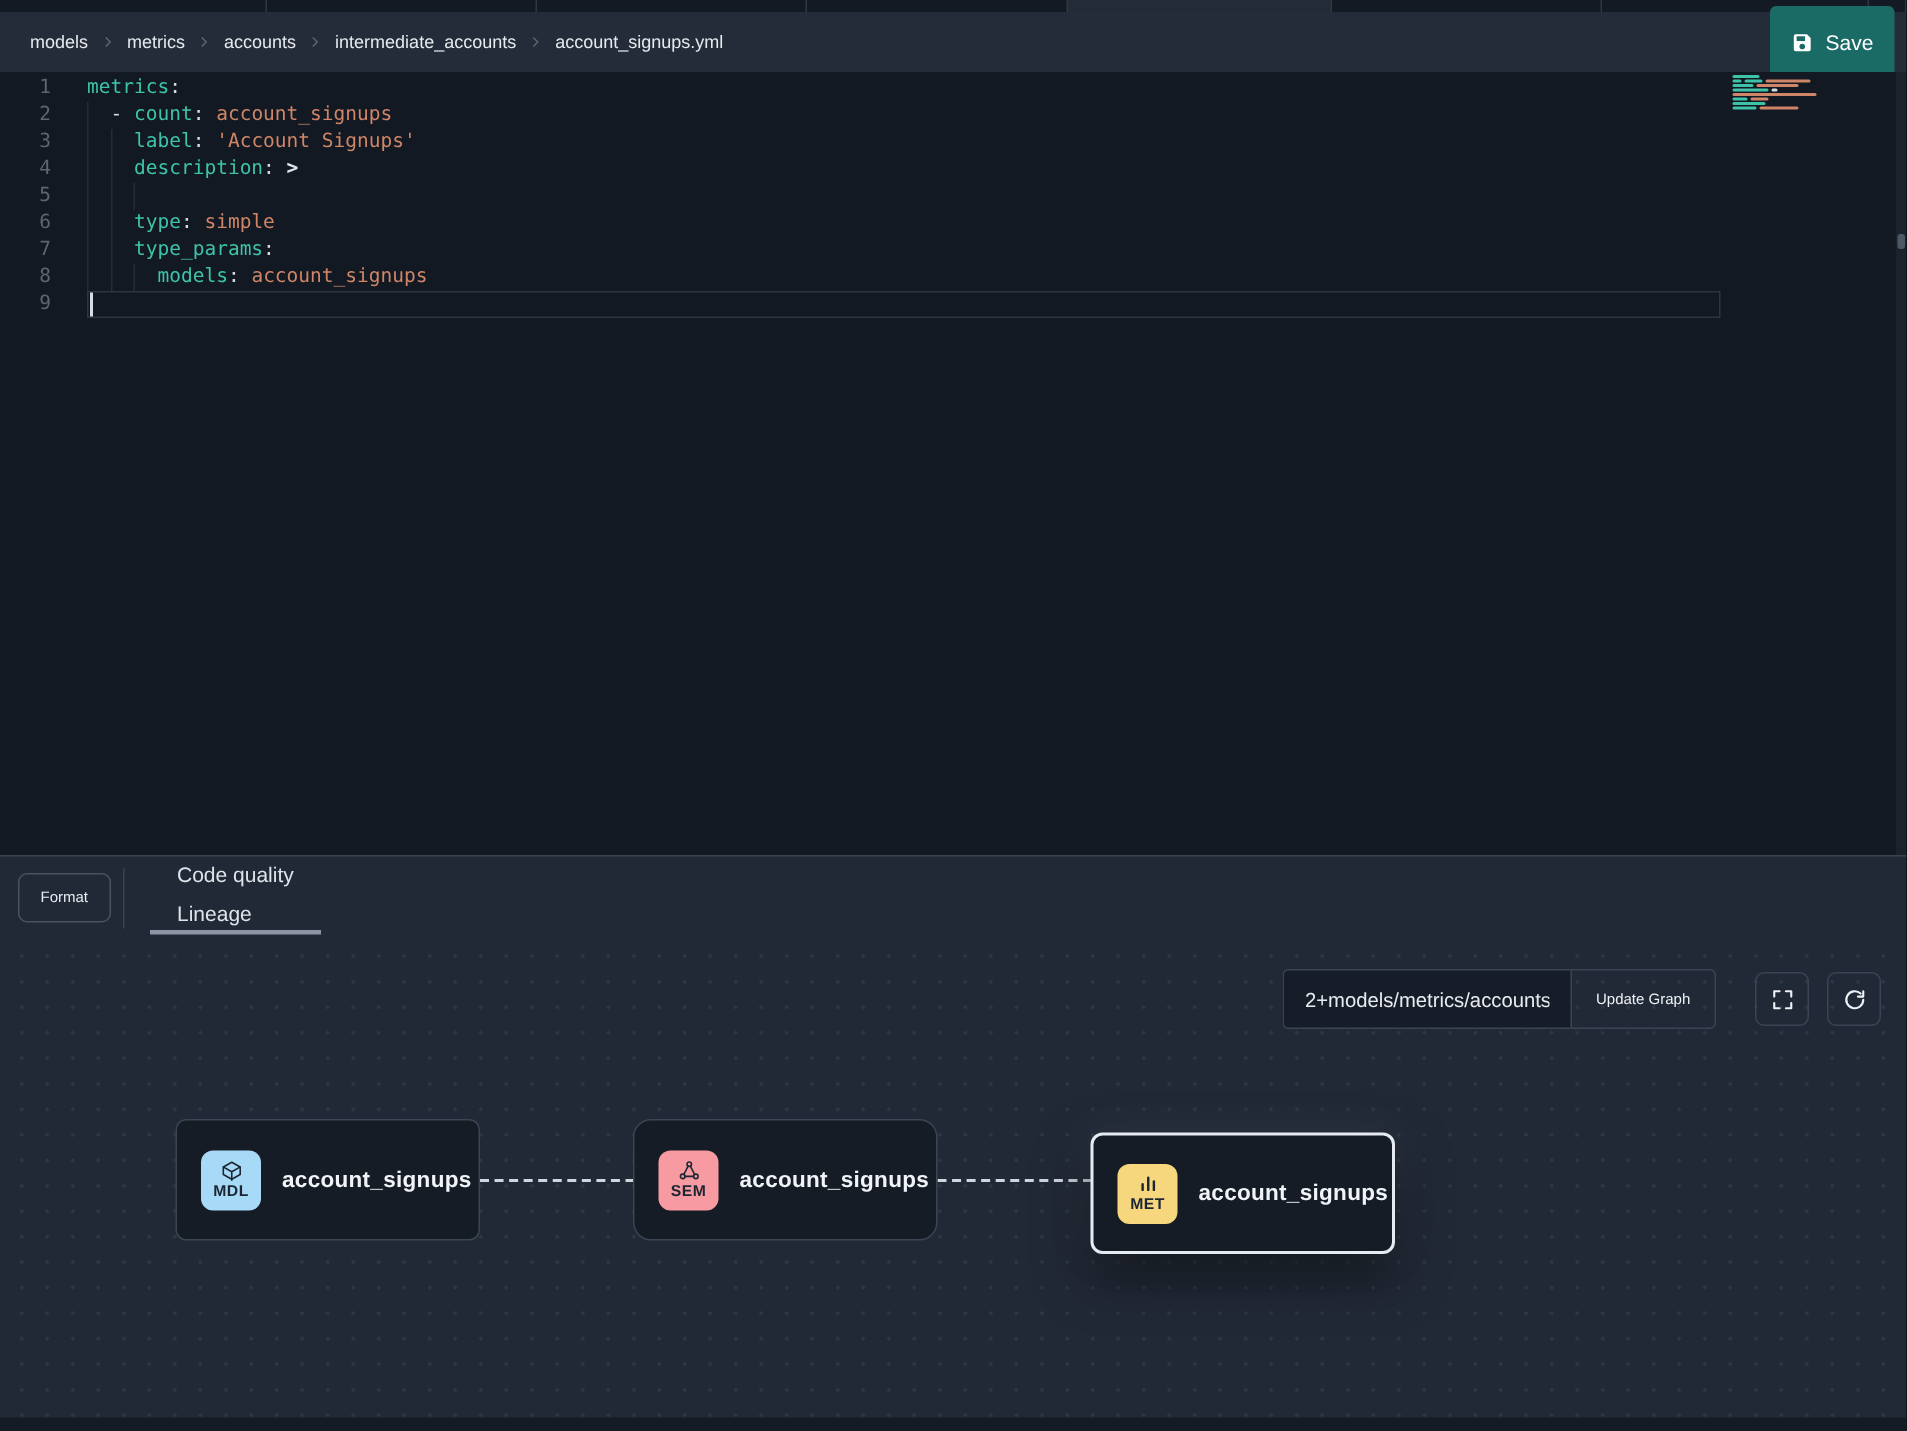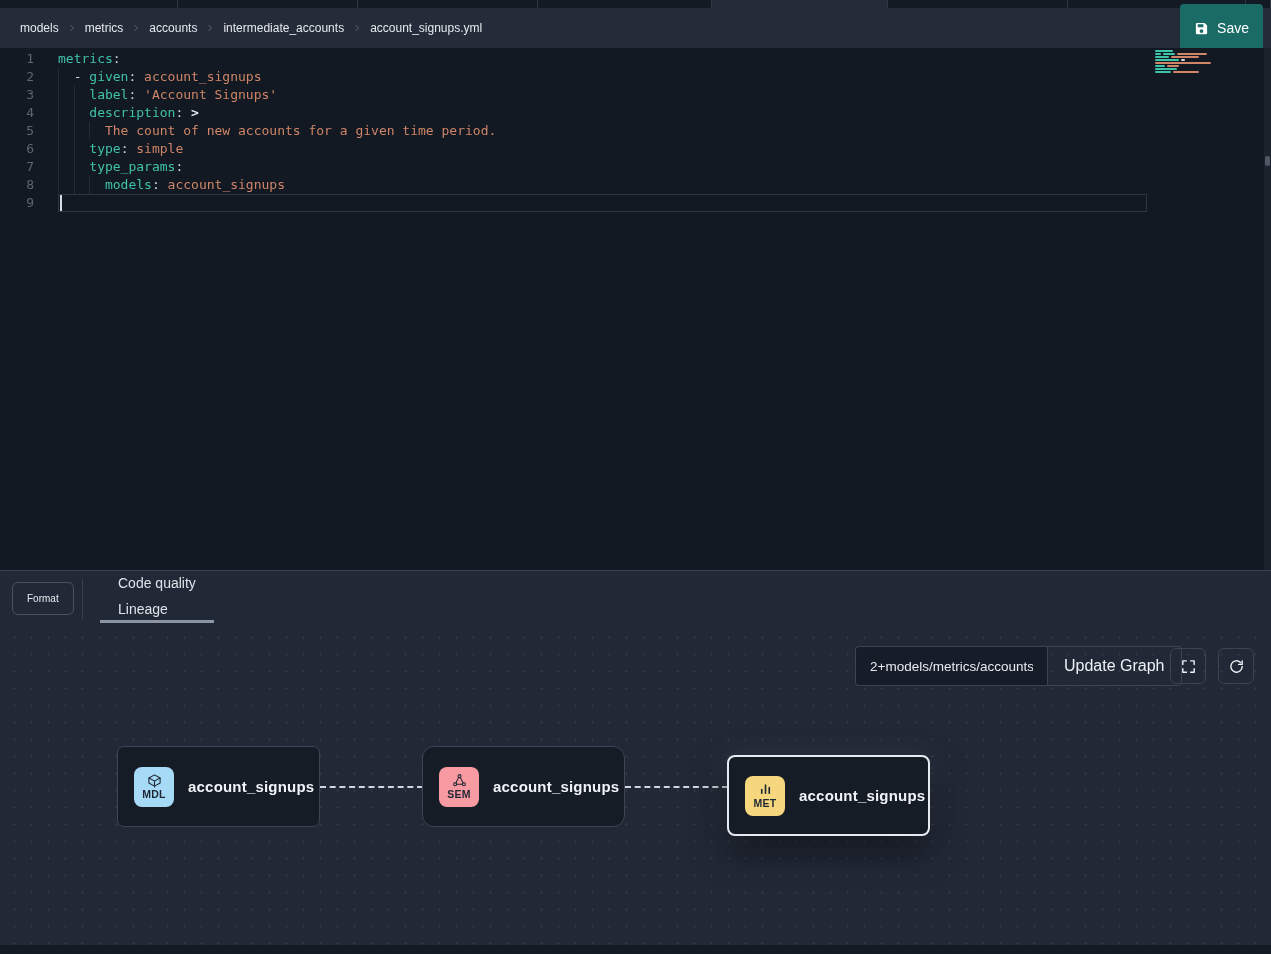--- a/index.html
+++ b/index.html
@@ -63,21 +63,21 @@
   #tabs{position:absolute;left:100px;top:0;height:52px;display:flex;flex-direction:column;}
   .tab{height:52px;padding:0 18px;display:flex;align-items:center;background:transparent;border:none;
        color:#dfe3e9;font-size:14px;font-family:inherit;cursor:pointer;border-bottom:3px solid transparent;margin-right:18px;}
   .tab.active{border-bottom-color:#8b95a3;}
 
   
   #selector-group{position:absolute;left:855px;top:75px;height:40px;display:flex;z-index:3;}
   #selector-input{width:192px;height:40px;background:#171d28;border:1px solid #3b4453;border-right:none;
         border-radius:4px 0 0 4px;color:#e8ebf0;font-size:13.5px;padding:0 14px;font-family:inherit;}
   #update-graph-btn{height:40px;padding:0 16px;background:transparent;border:1px solid #3b4453;
-        border-radius:0 4px 4px 0;color:#eef1f5;font-size:16px;font-family:inherit;cursor:pointer;}
+        border-radius:0 4px 4px 0;color:#eef1f5;font-size:10px;font-family:inherit;cursor:pointer;}
   .icon-btn{position:absolute;top:77px;width:36px;height:36px;background:transparent;border:1px solid #3b4453;
         border-radius:6px;display:flex;align-items:center;justify-content:center;cursor:pointer;z-index:3;}
   .icon-btn svg{width:17px;height:17px;stroke:#eef1f5;stroke-width:2;fill:none;stroke-linecap:round;stroke-linejoin:round;}
   #fullscreen-btn{left:1170px;}
   #refresh-btn{left:1218px;}
 
   
   .edge{position:absolute;height:0;border-top:2px dashed #cfd6de;z-index:1;}
   .node{position:absolute;width:203px;height:81px;background:#161c26;border:1px solid #3c4553;
         border-radius:7px;display:flex;align-items:center;padding-left:16px;z-index:2;cursor:pointer;}
@@ -139,24 +139,24 @@
             <path d="M17 3H5a2 2 0 0 0-2 2v14a2 2 0 0 0 2 2h14a2 2 0 0 0 2-2V7l-4-4zM12 19a3 3 0 1 1 0-6 3 3 0 0 1 0 6zm3-9H6V5h9v5z"></path>
           </svg>
       </span>
       <span>Save</span>
     </button>
   </div>
 
   <div id="editor">
     <div id="code-lines">
         <div class="code-line"><span class="ln">1</span><div class="code"><span class="tok-key">metrics</span><span class="tok-punc">:</span></div></div>
-        <div class="code-line"><span class="ln">2</span><div class="code"><div class="guide" style="left: 0px;"></div><span class="tok-punc">  - </span><span class="tok-key">given</span><span class="tok-punc">:</span><span class="tok-val"> account_signups</span></div></div>
+        <div class="code-line"><span class="ln">2</span><div class="code"><div class="guide" style="left: 0px;"></div><span class="tok-punc">  - </span><span class="tok-key">count</span><span class="tok-punc">:</span><span class="tok-val"> account_signups</span></div></div>
         <div class="code-line"><span class="ln">3</span><div class="code"><div class="guide" style="left: 0px;"></div><div class="guide" style="left: 15.6px;"></div><span class="tok-punc">    </span><span class="tok-key">label</span><span class="tok-punc">:</span><span class="tok-val"> 'Account Signups'</span></div></div>
         <div class="code-line"><span class="ln">4</span><div class="code"><div class="guide" style="left: 0px;"></div><div class="guide" style="left: 15.6px;"></div><span class="tok-punc">    </span><span class="tok-key">description</span><span class="tok-punc">:</span><span class="tok-op"> &gt;</span></div></div>
-        <div class="code-line"><span class="ln">5</span><div class="code"><div class="guide" style="left: 0px;"></div><div class="guide" style="left: 15.6px;"></div><div class="guide" style="left: 31.2px;"></div><span class="tok-val">      The count of new accounts for a given time period.</span></div></div>
+        <div class="code-line"><span class="ln">5</span><div class="code"><div class="guide" style="left: 0px;"></div><div class="guide" style="left: 15.6px;"></div><div class="guide" style="left: 31.2px;"></div></div></div>
         <div class="code-line"><span class="ln">6</span><div class="code"><div class="guide" style="left: 0px;"></div><div class="guide" style="left: 15.6px;"></div><span class="tok-punc">    </span><span class="tok-key">type</span><span class="tok-punc">:</span><span class="tok-val"> simple</span></div></div>
         <div class="code-line"><span class="ln">7</span><div class="code"><div class="guide" style="left: 0px;"></div><div class="guide" style="left: 15.6px;"></div><span class="tok-punc">    </span><span class="tok-key">type_params</span><span class="tok-punc">:</span></div></div>
         <div class="code-line"><span class="ln">8</span><div class="code"><div class="guide" style="left: 0px;"></div><div class="guide" style="left: 15.6px;"></div><div class="guide" style="left: 31.2px;"></div><span class="tok-punc">      </span><span class="tok-key">models</span><span class="tok-punc">:</span><span class="tok-val"> account_signups</span></div></div>
         <div class="code-line current"><span class="ln">9</span><div class="code"></div><div class="cursor"></div></div>
       </div>
     <div id="minimap">
         <div class="mm-row">
           <div class="mm-bar" style="width: 18px; background: rgb(62, 195, 169);"></div>
         </div>
         <div class="mm-row">

